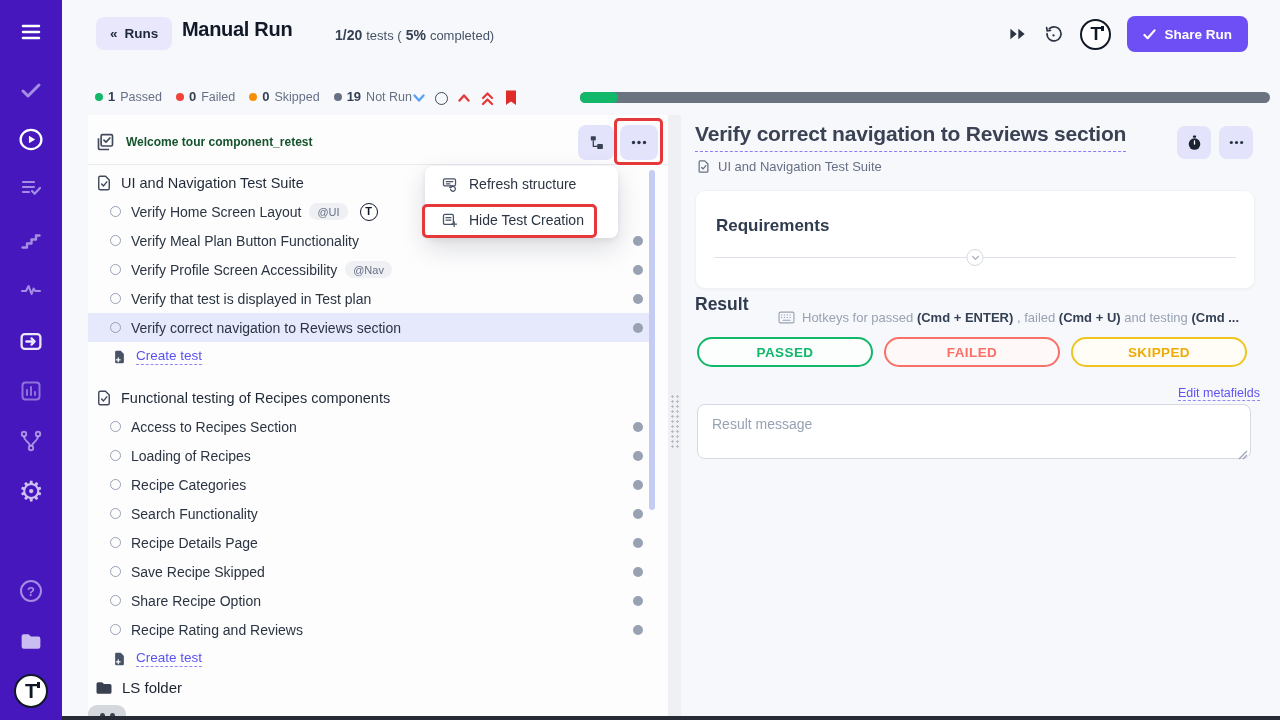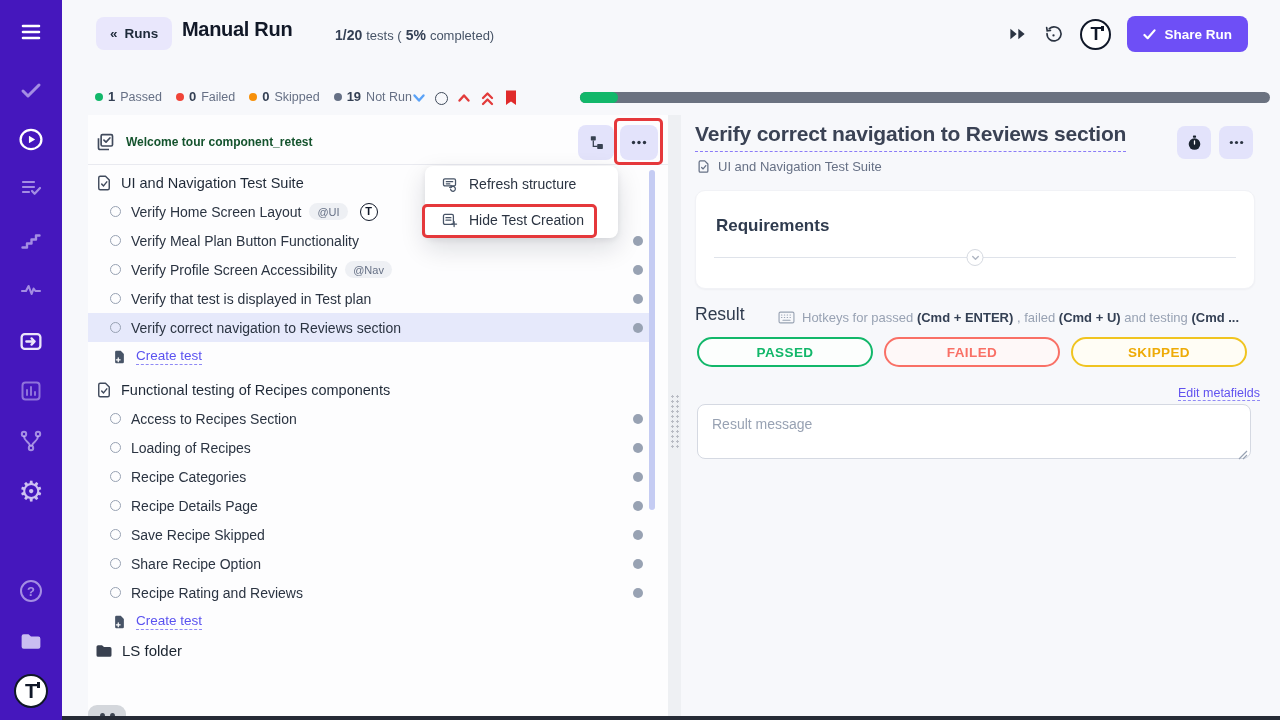--- a/index.html
+++ b/index.html
@@ -70,21 +70,21 @@
   .dtitle{position:absolute;left:695px;top:122px;font-size:21px;font-weight:800;color:#3a4254;letter-spacing:-.2px;
     border-bottom:1.5px dashed #8b7cf8;padding-bottom:5px;max-width:440px;}
   .dbtns{position:absolute;left:1177px;top:126px;display:flex;gap:8px;}
   .dsuite{position:absolute;left:696px;top:159px;display:flex;align-items:center;gap:7px;font-size:13px;color:#667085;}
   .card{position:absolute;left:695px;top:190px;width:560px;height:99px;background:#fff;border-radius:10px;border:1px solid #f1f2f6;
     box-shadow:0 1px 2px rgba(16,24,40,.04);}
   .card .req{position:absolute;left:20px;top:25px;font-size:17px;font-weight:700;color:#2f3b4e;}
   .card .dividerline{position:absolute;left:18px;right:18px;top:66px;height:1px;background:#dfe3ea;}
   .card .divcircle{position:absolute;left:50%;top:58px;transform:translateX(-50%);width:17px;height:17px;border-radius:50%;
     background:#fff;border:1.4px solid #d5d9e0;display:flex;align-items:center;justify-content:center;color:#b6bcc7;}
-  .result-h{position:absolute;left:695px;top:304px;font-size:17.5px;font-weight:400;color:#2f3b4e;}
+  .result-h{position:absolute;left:695px;top:294px;font-size:17.5px;font-weight:700;color:#2f3b4e;}
   .hotkeys{position:absolute;left:778px;top:310px;width:474px;display:flex;align-items:center;gap:7px;overflow:hidden;white-space:nowrap;
     font-size:13px;color:#98a2b3;}
   .hotkeys b{color:#344054;font-weight:700;}
   .res-btns{position:absolute;left:697px;top:337px;display:flex;gap:11px;}
   .res-btn{width:176px;height:30px;border-radius:16px;font-size:13.5px;font-weight:700;letter-spacing:.4px;background:#fff;cursor:pointer;}
   .res-pass{border:2px solid #12b76a;color:#12b76a;background:#fcfefd;}
   .res-fail{border:2px solid #f97066;color:#f97066;background:#fef8f8;}
   .res-skip{border:2px solid #f0c420;color:#eeab07;background:#fffdf5;}
   .metafields{position:absolute;left:1178px;top:386px;font-size:12.5px;color:#6152ef;border-bottom:1.2px dashed #8f89f5;cursor:pointer;}
   .msgbox{position:absolute;left:697px;top:404px;width:554px;height:55px;border:1px solid #d5d9e2;border-radius:8px;background:#fff;
@@ -327,21 +327,21 @@
     <div class="crow">
       <span style="display:flex">
         <svg width="15" height="16" viewBox="0 0 24 24">
             <path d="M14 2H7a2 2 0 0 0-2 2v16a2 2 0 0 0 2 2h10a2 2 0 0 0 2-2V7z" fill="#475467"></path>
             <path d="M10 13.5v6M7 16.5h6" stroke="#fff" stroke-width="2" stroke-linecap="round"></path>
           </svg>
       </span>
       <span class="create-link">Create test</span>
     </div>
 
-    <div class="srow" style="margin-top:4px">
+    <div class="srow" style="margin-top:12px">
       <span style="display:flex">
         <svg width="18" height="18" viewBox="0 0 24 24" fill="none" stroke="#404a5c" stroke-width="1.9" stroke-linejoin="round">
             <path d="M14 3H7a2 2 0 0 0-2 2v14a2 2 0 0 0 2 2h10a2 2 0 0 0 2-2V8z"></path>
             <path d="M9 13.5l2.4 2.4 4.3-5.4" stroke-linecap="round"></path>
           </svg>
       </span>
       <span class="slabel">Functional testing of Recipes components</span>
     </div>
     <div class="trow">
         <span class="tcircle"></span>
@@ -349,20 +349,25 @@
         <span class="rdot"></span>
       </div>
     <div class="trow">
         <span class="tcircle"></span>
         <span class="tlabel">Loading of Recipes</span>
         <span class="rdot"></span>
       </div>
     <div class="trow">
         <span class="tcircle"></span>
         <span class="tlabel">Recipe Categories</span>
+        <span class="rdot"></span>
+      </div>
+    <div class="trow">
+        <span class="tcircle"></span>
+        <span class="tlabel">Search Functionality</span>
         <span class="rdot"></span>
       </div>
     <div class="trow">
         <span class="tcircle"></span>
         <span class="tlabel">Recipe Details Page</span>
         <span class="rdot"></span>
       </div>
     <div class="trow">
         <span class="tcircle"></span>
         <span class="tlabel">Save Recipe Skipped</span>

